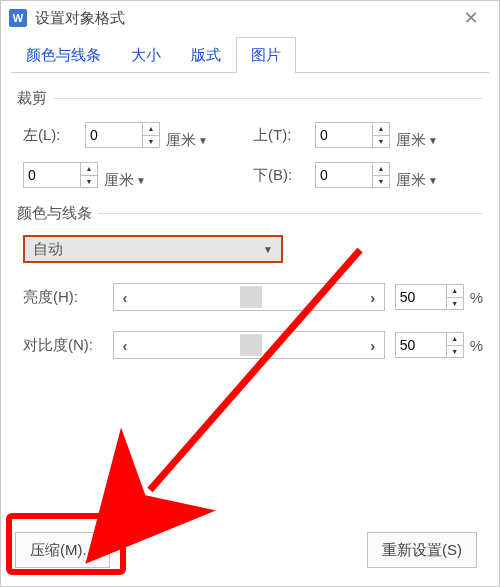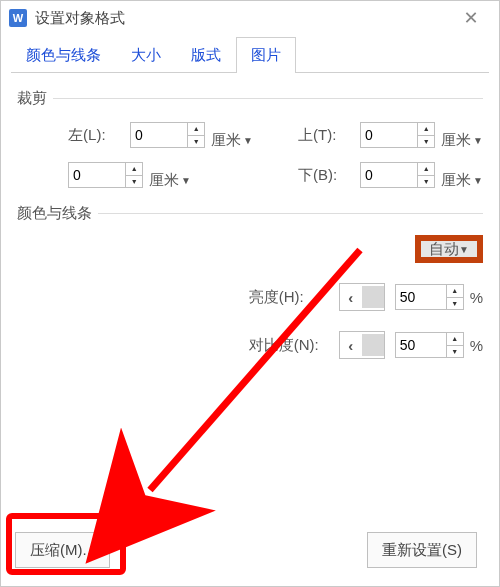--- a/index.html
+++ b/index.html
@@ -18,36 +18,36 @@
   .tab.active { border-color:#cfcfcf; background:#fff; z-index:2;}
   .tabs-line{ position:absolute; left:0; right:0; bottom:0; height:1px; background:#cfcfcf; z-index:1;}
   .tab.active::after{content:""; position:absolute; left:0; right:0; bottom:-1px; height:2px; background:#fff;}
 
   .content { flex:1; padding: 8px 16px 0 16px; position:relative; }
 
   .fieldset-hdr { display:flex; align-items:center; margin-top:8px;}
   .fieldset-hdr .lbl { font-size:15px; color:#555; margin-right:6px;}
   .fieldset-hdr .rule { flex:1; height:1px; background:#ddd;}
 
-  .grid { display:flex; flex-direction:column; gap:10px; margin-top:12px; padding-left:6px;align-items:flex-end;}
+  .grid { display:flex; flex-direction:column; gap:10px; margin-top:12px; padding-left:6px;}
   .row { display:flex; align-items:center; }
   .pair { display:flex; align-items:center; }
   .pairL { width:230px; }
   .pairR { flex:1; }
   .form-label { width:62px; font-size:15px; color:#555;}
   .form-label.wide{ width:90px;}
   .spin { display:flex; align-items:center; }
   .spin input { width:58px; height:26px; border:1px solid #bfbfbf; font-size:14px; padding:0 4px; background:#fff;}
   .spin .btns { display:flex; flex-direction:column; border:1px solid #bfbfbf; border-left:none; height:26px;}
   .spin .btns span{ width:16px; flex:1; display:flex; align-items:center; justify-content:center; font-size:7px; color:#333; cursor:pointer; border-bottom:1px solid #bfbfbf;}
   .spin .btns span:last-child{border-bottom:none;}
   .unit-combo { display:flex; align-items:center; margin-left:6px; font-size:15px; color:#555; cursor:pointer;margin-top:11px;}
   .unit-combo .caret{ font-size:10px; margin-left:2px; color:#555;}
 
-  .color-select { flex:1; max-width:260px; height:28px; border:6px solid #c2410c; background:#e6e6e6; display:flex; align-items:center; padding:0 8px; font-size:15px; color:#555; cursor:pointer;}
+  .color-select { flex:1; max-width:260px; height:28px; border:2px solid #c2410c; background:#e6e6e6; display:flex; align-items:center; padding:0 8px; font-size:15px; color:#555; cursor:pointer;}
   .color-select .caret{ margin-left:auto; font-size:10px; color:#555;}
 
   .slider-row { display:flex; align-items:center; margin-top:10px;}
   .slider { flex:1; height:28px; border:1px solid #bfbfbf; display:flex; align-items:center; position:relative; background:#fff; margin-right:10px;}
   .slider .arrow{ width:22px; text-align:center; font-size:15px; color:#555; cursor:pointer; font-weight:bold;}
   .slider .track{ flex:1; height:100%; position:relative;}
   .slider .thumb{ position:absolute; top:2px; bottom:2px; width:22px; background:#d8d8d8;}
   .spin.small input{ width:52px;}
   .pct { margin-left:6px; font-size:15px; color:#555;}
 

